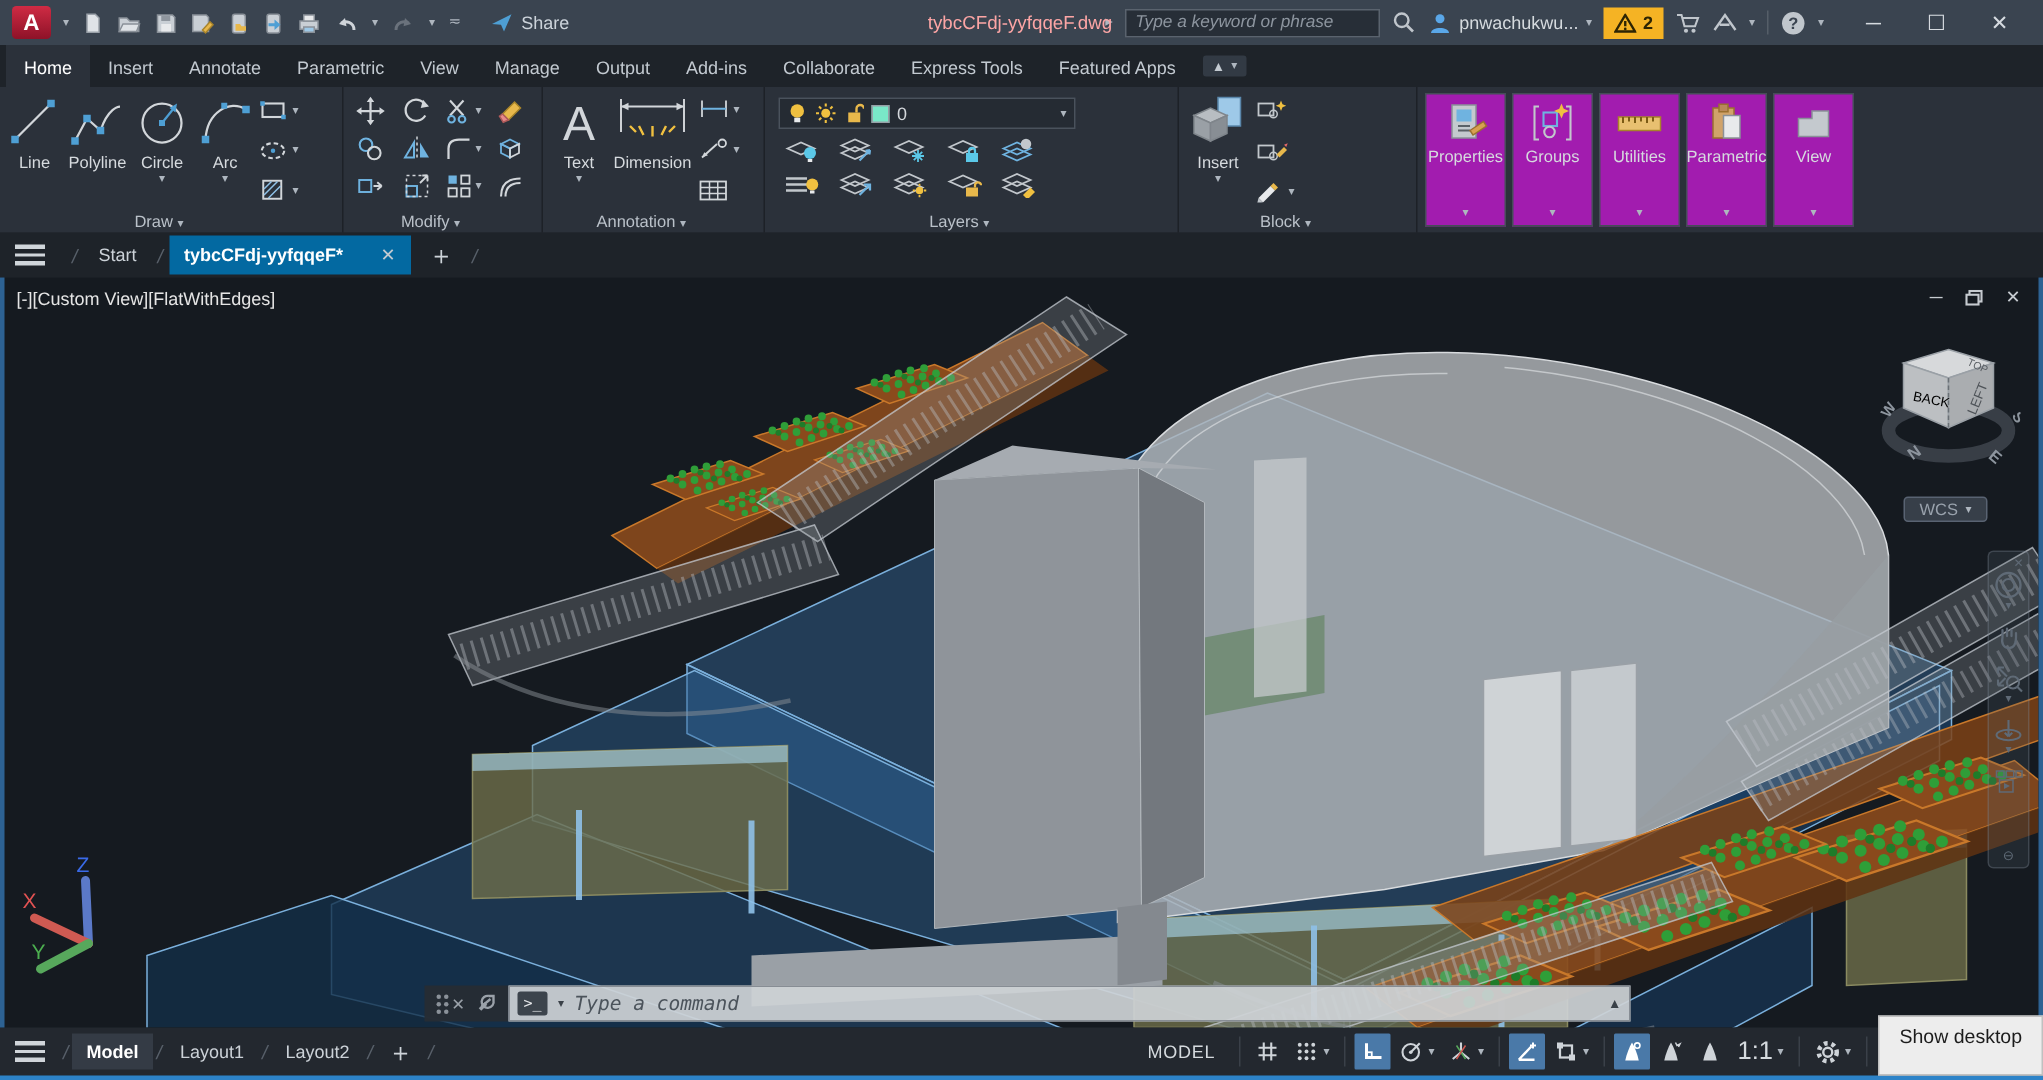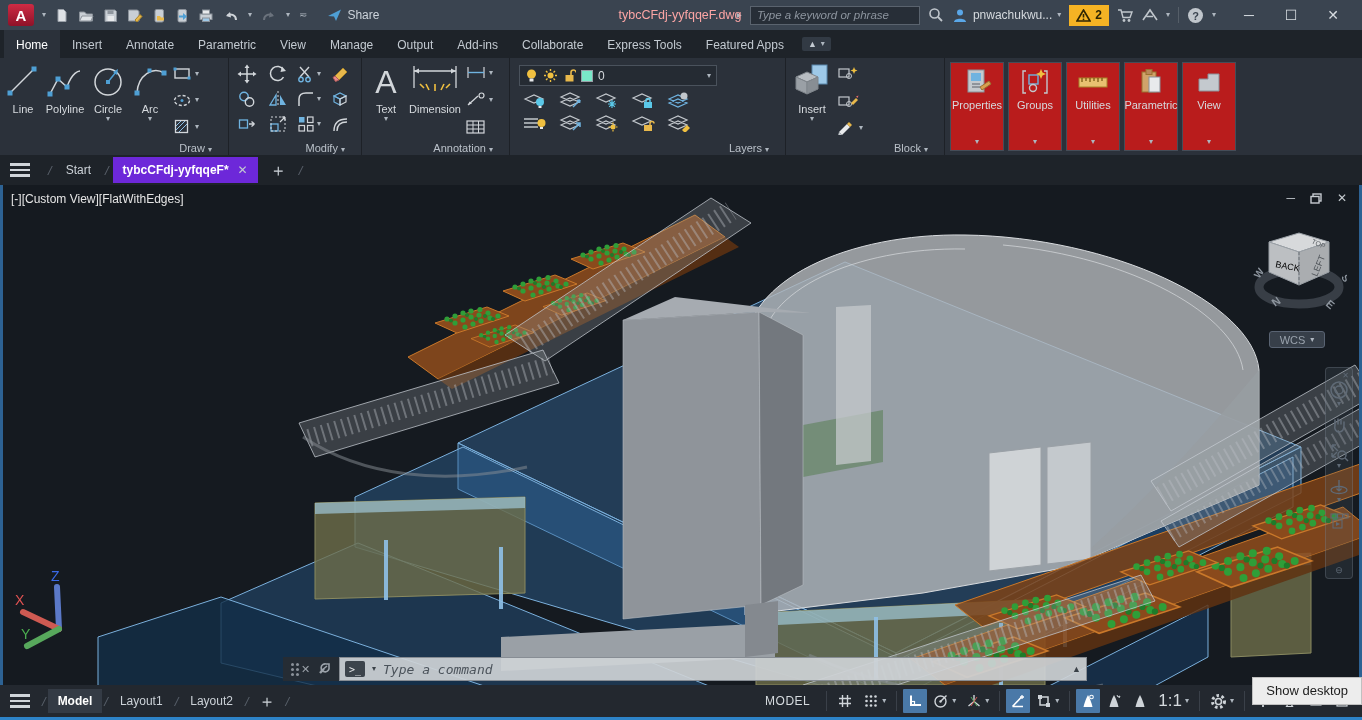--- a/index.html
+++ b/index.html
@@ -21,42 +21,42 @@
 .winbtns{display:flex;margin-left:4px}
 .winbtn{width:42px;text-align:center;font-size:14px;color:#d6dbe0}
 
 .tabrow{height:28px;background:#1e2329;display:flex;align-items:stretch;padding-left:4px}
 .rtab{padding:6px 12px 5px;font-size:12px;color:#c3cad1;display:flex;align-items:center}
 .rtab.active{background:#2b313a;color:#fff}
 .ribbon-toggle{margin-left:6px;align-self:center;background:#323a44;border-radius:2px;padding:2px 6px;display:flex;gap:4px;align-items:center;color:#c3cad1;font-size:9px}
 
 .ribbon{height:97px;background:#2b313a;display:flex}
 .panel{position:relative;height:97px;border-right:1px solid #1d2127;flex:none}
-.panel-label{position:absolute;bottom:1px;left:0;right:16px;text-align:right;font-size:11px;color:#bac1c9;white-space:nowrap}
+.panel-label{position:absolute;bottom:1px;left:0;right:16px;text-align:center;font-size:11px;color:#bac1c9;white-space:nowrap}
 .pcontent{display:flex;padding:3px 3px 16px;height:97px}
 .bigbtn{display:flex;flex-direction:column;align-items:center;padding:1px 2px;flex:none}
 .bigbtn .lbl{font-size:11px;color:#d6dade;line-height:12px;text-align:center;margin-top:1px;white-space:nowrap}
 .smallcol{display:flex;flex-direction:column;justify-content:space-between;padding:4px 2px}
 .srow{display:flex;align-items:center;gap:2px}
 .mgrid{display:grid;grid-template-columns:repeat(4,31px);grid-auto-rows:25px;align-items:center;justify-items:center;padding:3px 2px}
 .mcell{display:flex;align-items:center;gap:1px}
 .layer-combo{width:198px;height:21px;background:#252b33;border:1px solid #4a525c;display:flex;align-items:center;gap:5px;padding:0 5px;margin:4px 0 0 6px}
 .swatch{width:12px;height:12px;background:#79e8c8;border:1px solid #98a0a8;flex:none}
 .lrows{padding-left:10px}
 .lrow{display:flex;gap:12px;margin-top:5px}
 .cpanels{display:flex;gap:4px;padding:4px 0 0 5px}
-.cpanel{width:54px;height:89px;background:#b91c1c;border:1px solid #454d58;display:flex;flex-direction:column;align-items:center;padding-top:4px;flex:none}
+.cpanel{width:54px;height:89px;background:#a21caf;border:1px solid #454d58;display:flex;flex-direction:column;align-items:center;padding-top:4px;flex:none}
 .cpanel .lbl{font-size:11px;color:#d6dade;margin-top:2px}
 .cpanel .caret{margin-top:auto;margin-bottom:4px}
 
 .doctabs{height:30px;background:#1e2329;display:flex;align-items:center;padding-left:10px;gap:4px}
 .hamb{display:flex;flex-direction:column;gap:3px;margin-right:14px}
 .hamb i{display:block;width:20px;height:2.5px;background:#d0d5da}
 .dtab{padding:6px 10px;color:#ccd2d8;font-size:12px}
-.dtab.active{background:#6d28d9;color:#fff;font-weight:bold;display:flex;gap:9px;align-items:center}
+.dtab.active{background:#0369a1;color:#fff;font-weight:bold;display:flex;gap:25px;align-items:center}
 .slash{color:#58606a;font-size:13px;font-style:italic}
 .plus{color:#cdd3d9;font-size:17px;padding:0 8px}
 
 .viewport{height:500px;position:relative;background:#151a20;border-left:3px solid #2d6293;border-right:3px solid #2d6293;overflow:hidden}
 .vp-label{position:absolute;top:7px;left:8px;color:#e5e5e5;font-size:12px;z-index:5}
 .vp-controls{position:absolute;top:6px;right:12px;display:flex;gap:15px;color:#c6cbd0;z-index:5;align-items:center}
 .canvas-svg{position:absolute;left:0;top:0}
 .viewcube{position:absolute;top:36px;right:12px;z-index:4}
 .wcs{position:absolute;top:146px;right:34px;width:56px;height:17px;background:#373f49;border:1px solid #596372;border-radius:3px;color:#99a2ac;font-size:11px;display:flex;align-items:center;justify-content:center;gap:5px;z-index:4}
 .navbar{position:absolute;top:182px;right:6px;width:28px;height:212px;background:rgba(84,94,106,.22);border:1px solid rgba(130,140,152,.3);border-radius:4px;display:flex;flex-direction:column;align-items:center;padding:3px 0;color:#5f6a76;z-index:4}
@@ -74,21 +74,21 @@
 .statusbar{height:35px;background:#23282f;display:flex;align-items:center;padding:0 8px 0 10px;border-bottom:3px solid #2d83c8}
 .sb-tabs{display:flex;align-items:center;gap:2px;margin-left:12px}
 .ltab{padding:5px 10px;color:#ccd2d8;font-size:12px}
 .ltab.active{background:#343b45;color:#fff;font-weight:bold}
 .sb-right{margin-left:auto;display:flex;align-items:center;gap:2px}
 .schip{height:24px;min-width:24px;display:flex;align-items:center;justify-content:center;padding:0 4px;gap:3px;border-radius:1px}
 .schip.active{background:#4a79a8}
 .ssep{width:1px;height:20px;background:#3a4049;margin:0 4px}
 .modeltxt{color:#d5dade;font-size:12px;letter-spacing:.5px;padding:0 10px}
 .scale{color:#d5dade;font-size:17px}
-.tooltip{position:absolute;right:0;top:677px;background:#ededed;color:#1c1c1c;font-size:13px;padding:5px 13px 6px;border:1px solid #c0c0c0;z-index:50;font-family:"Liberation Sans",sans-serif}
+.tooltip{position:absolute;right:0;top:677px;background:#ededed;color:#1c1c1c;font-size:13px;padding:5px 13px 18px;border:1px solid #c0c0c0;z-index:50;font-family:"Liberation Sans",sans-serif}
 .ic{flex:none}
 </style>
 </head>
 <body>
 
 <div class="titlebar">
   <div class="appbtn">A</div>
   <span class="caret">▾</span>
   <div class="qat">
     <svg class="ic" width="15" height="15">

